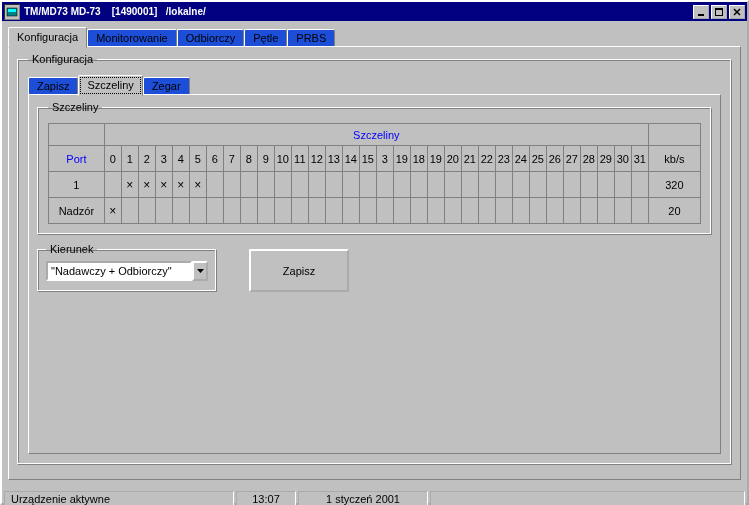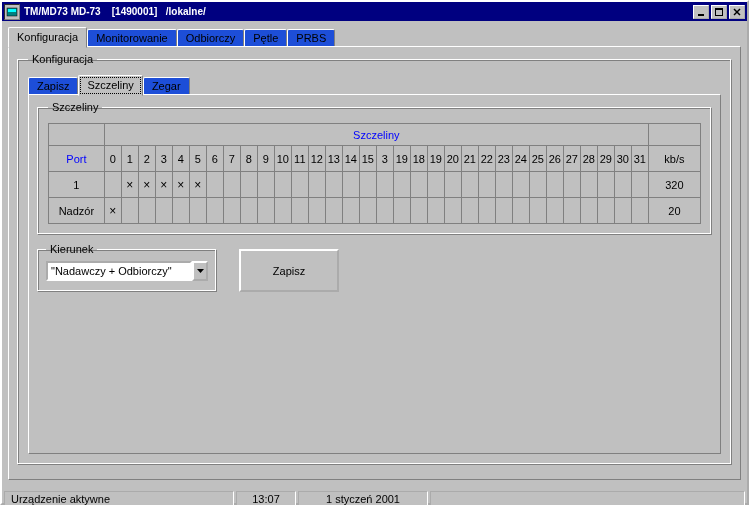--- a/index.html
+++ b/index.html
@@ -150,21 +150,21 @@
   }
   table.szc td.slot .x-mark {
     font-family: Arial, sans-serif;
     font-size: 12px;
     line-height: 1;
   }
   
   .controls-row {
     display: flex;
     align-items: flex-start;
-    gap: 22px;
+    gap: 32px;
     margin-top: 8px;
   }
   fieldset.kierunek {
     width: 180px;
     padding: 6px 8px 10px 8px;
   }
   .select-combo {
     display: flex;
     align-items: stretch;
     height: 20px;

